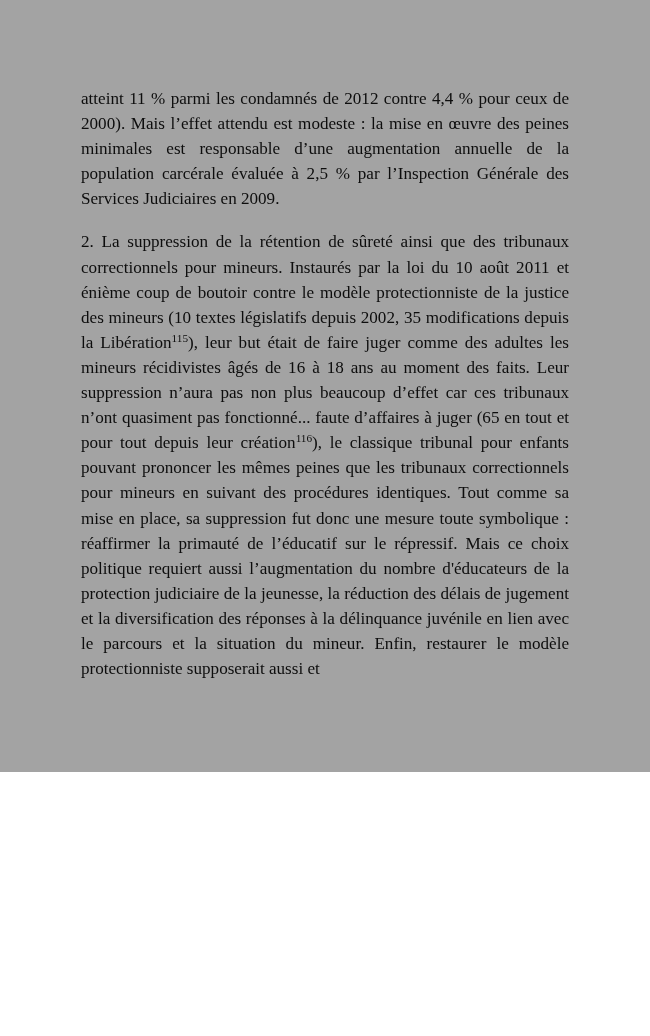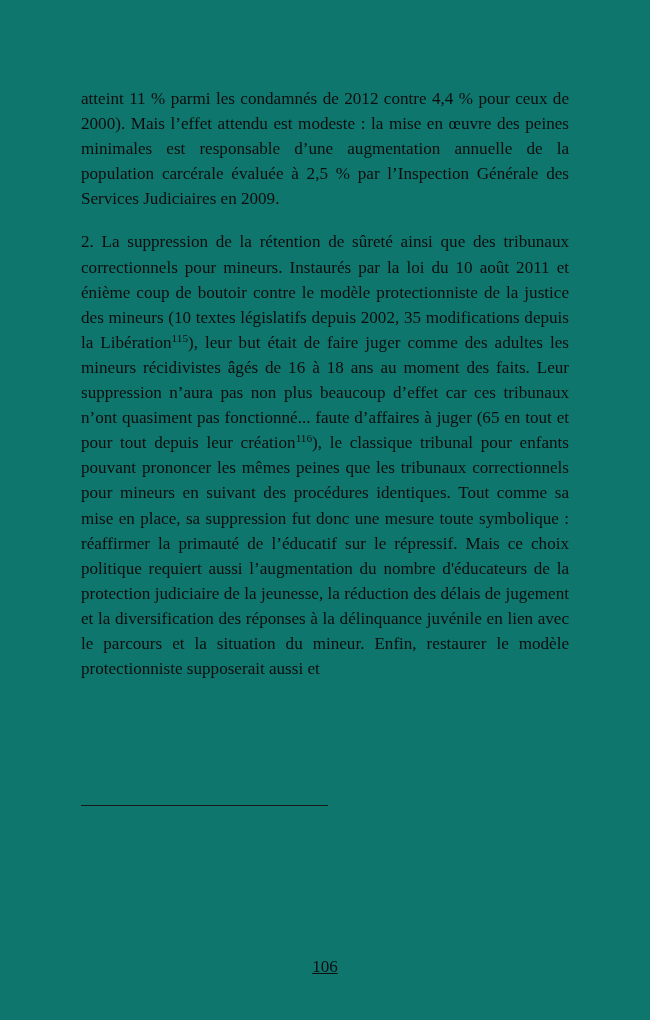--- a/index.html
+++ b/index.html
@@ -3,22 +3,22 @@
 <meta charset="utf-8">
 <style>
   html, body {
     margin: 0;
     padding: 0;
     background: #ffffff;
   }
   .page {
     position: relative;
     width: 650px;
-    height: 1020px;
-    background: #0f766e;
+    height: 772px;
+    background: #a3a3a3;
     overflow: hidden;
     font-family: "Liberation Serif", "DejaVu Serif", serif;
     color: #0d0d0d;
   }
   .content {
     position: absolute;
     left: 81px;
     top: 86px;
     width: 488px;
   }

